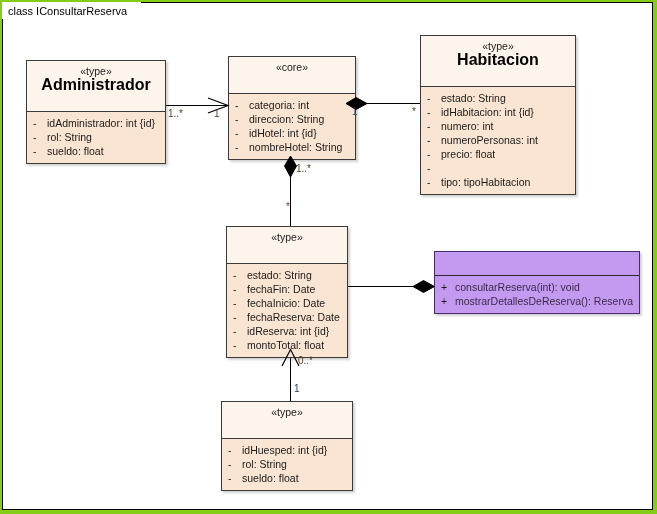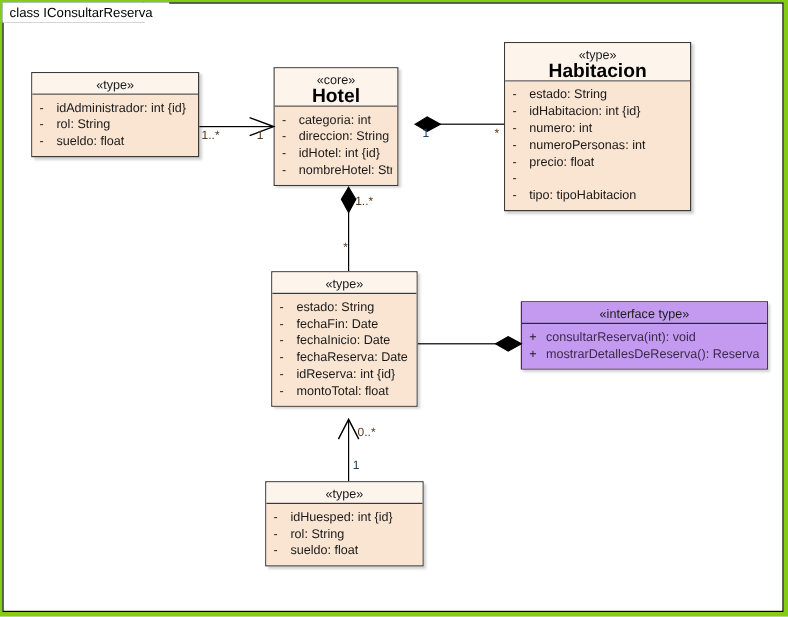--- a/index.html
+++ b/index.html
@@ -70,21 +70,21 @@
     box-sizing: border-box;
     border: 1px solid #3a3a3a;
     background: #fdf4ec;
     box-shadow: 2px 2px 2px rgba(0,0,0,0.18);
     z-index: 3;
   }
   .uml-header {
     box-sizing: border-box;
     background: #fdf4ec;
     text-align: center;
-    padding: 4px 4px 0 4px;
+    padding: 4px 4px 19px 4px;
     border-bottom: 1px solid #3a3a3a;
   }
   .stereotype {
     font-size: 10.5px;
     color: #1a1a1a;
     line-height: 13px;
     white-space: nowrap;
   }
   .cls-name {
     font-size: 16px;
@@ -188,41 +188,41 @@
   <div class="ln v" style="left:290px; top:350px; height:52px;"></div>
   <svg class="shape" style="left:279px; top:348px;" width="23" height="20" viewBox="0 0 23 20">
     <polyline points="3,18 11.5,1.5 20,18" fill="none" stroke="#000000" stroke-width="1.2"></polyline>
   </svg>
   <div class="mult" style="left:298px; top:355px;">0..*</div>
   <div class="mult dark" style="left:294px; top:383px;">1</div>
 
   <div class="uml-class" style="left:26px; top:60px; width:140px;">
     <div class="uml-header">
       <div class="stereotype">«type»</div>
+      <div class="cls-name">Administrador</div>
     </div>
     <div class="uml-body">
       <div class="member">
         <span class="vis">-</span>
         <span class="mtext">idAdministrador: int {id}</span>
       </div>
       <div class="member">
         <span class="vis">-</span>
         <span class="mtext">rol: String</span>
       </div>
       <div class="member">
         <span class="vis">-</span>
         <span class="mtext">sueldo: float</span>
       </div>
     </div>
   </div>
 
-  <div class="uml-class" style="left:228px; top:56px; width:104px;">
+  <div class="uml-class" style="left:228px; top:56px; width:128px;">
     <div class="uml-header">
       <div class="stereotype">«core»</div>
-      <div class="cls-name">Hotel</div>
     </div>
     <div class="uml-body">
       <div class="member">
         <span class="vis">-</span>
         <span class="mtext">categoria: int</span>
       </div>
       <div class="member">
         <span class="vis">-</span>
         <span class="mtext">direccion: String</span>
       </div>
@@ -300,21 +300,20 @@
       </div>
       <div class="member">
         <span class="vis">-</span>
         <span class="mtext">montoTotal: float</span>
       </div>
     </div>
   </div>
 
   <div class="uml-class iface" style="left:434px; top:251px; width:206px;">
     <div class="uml-header">
-      <div class="stereotype">«interface type»</div>
     </div>
     <div class="uml-body">
       <div class="member">
         <span class="vis">+</span>
         <span class="mtext">consultarReserva(int): void</span>
       </div>
       <div class="member">
         <span class="vis">+</span>
         <span class="mtext">mostrarDetallesDeReserva(): Reserva</span>
       </div>

